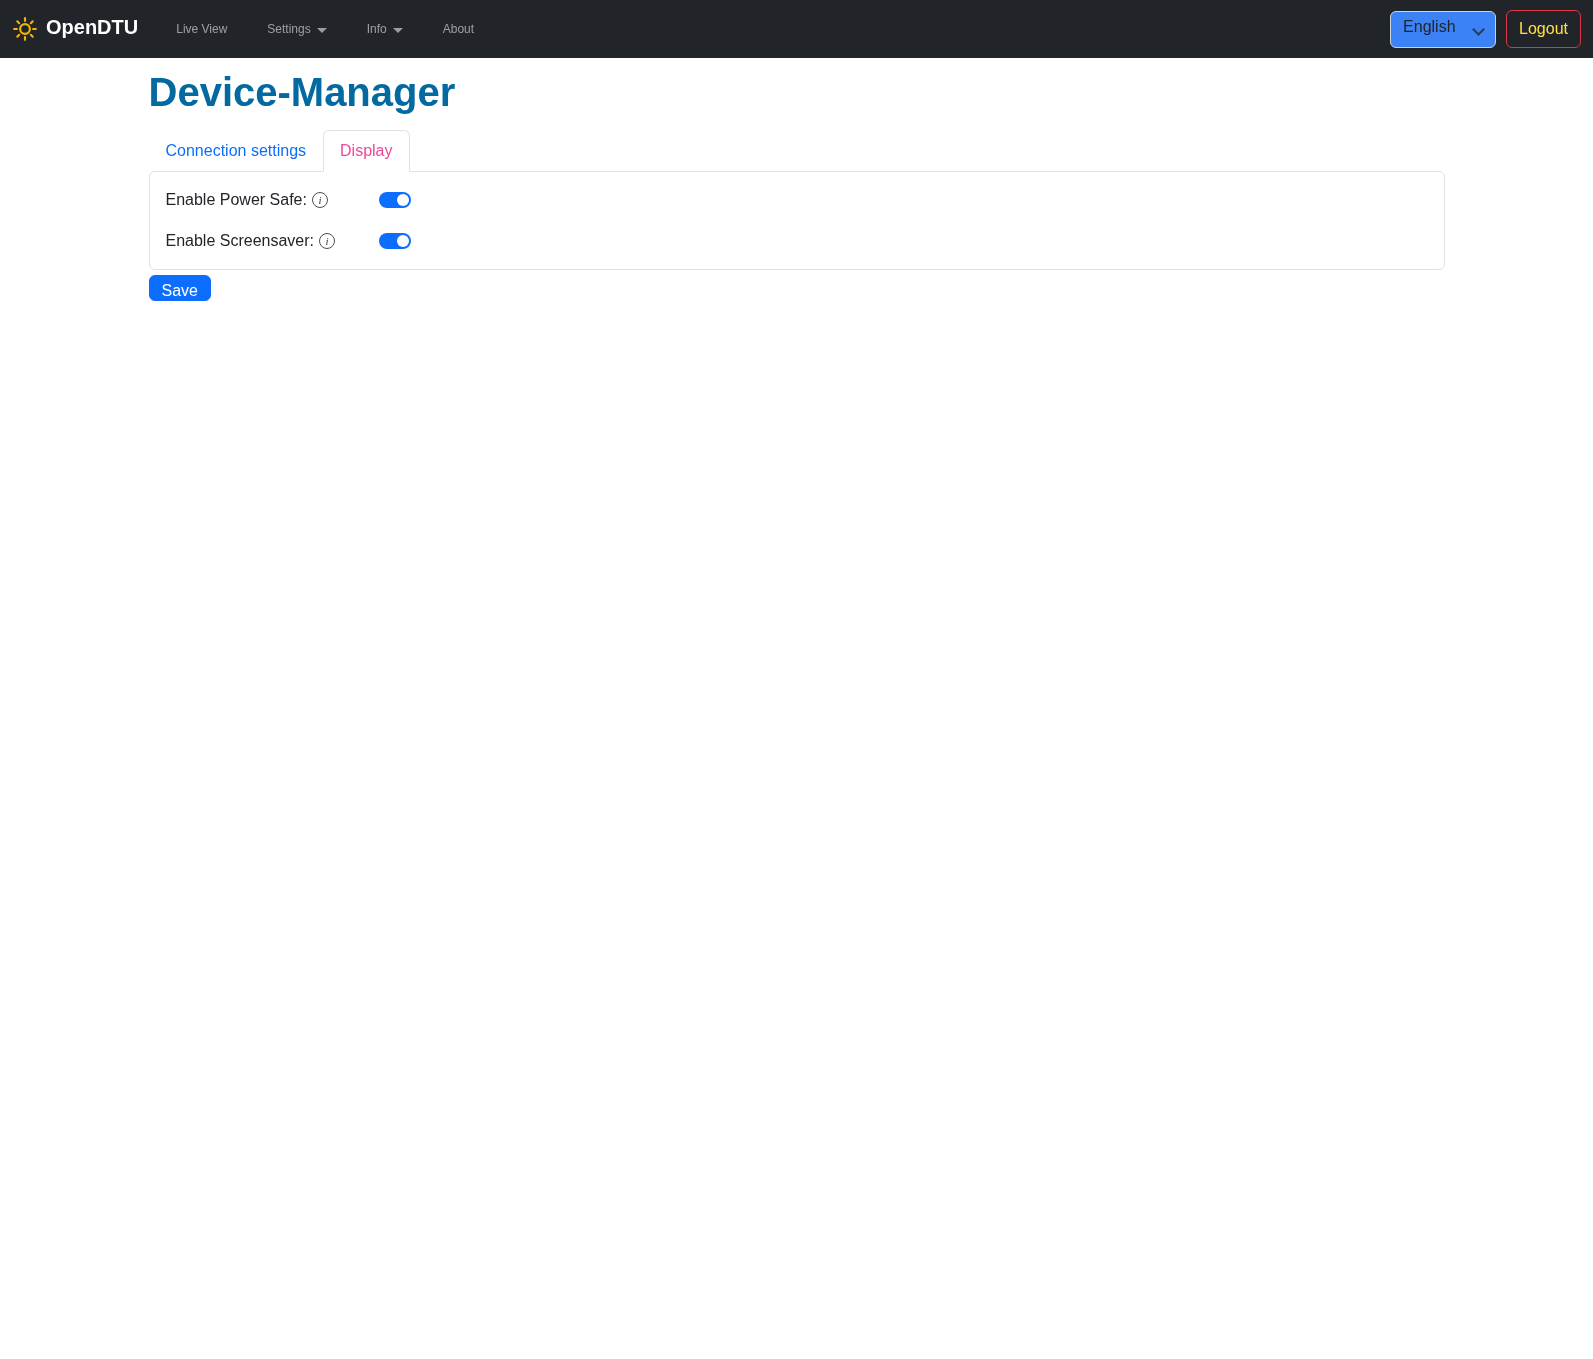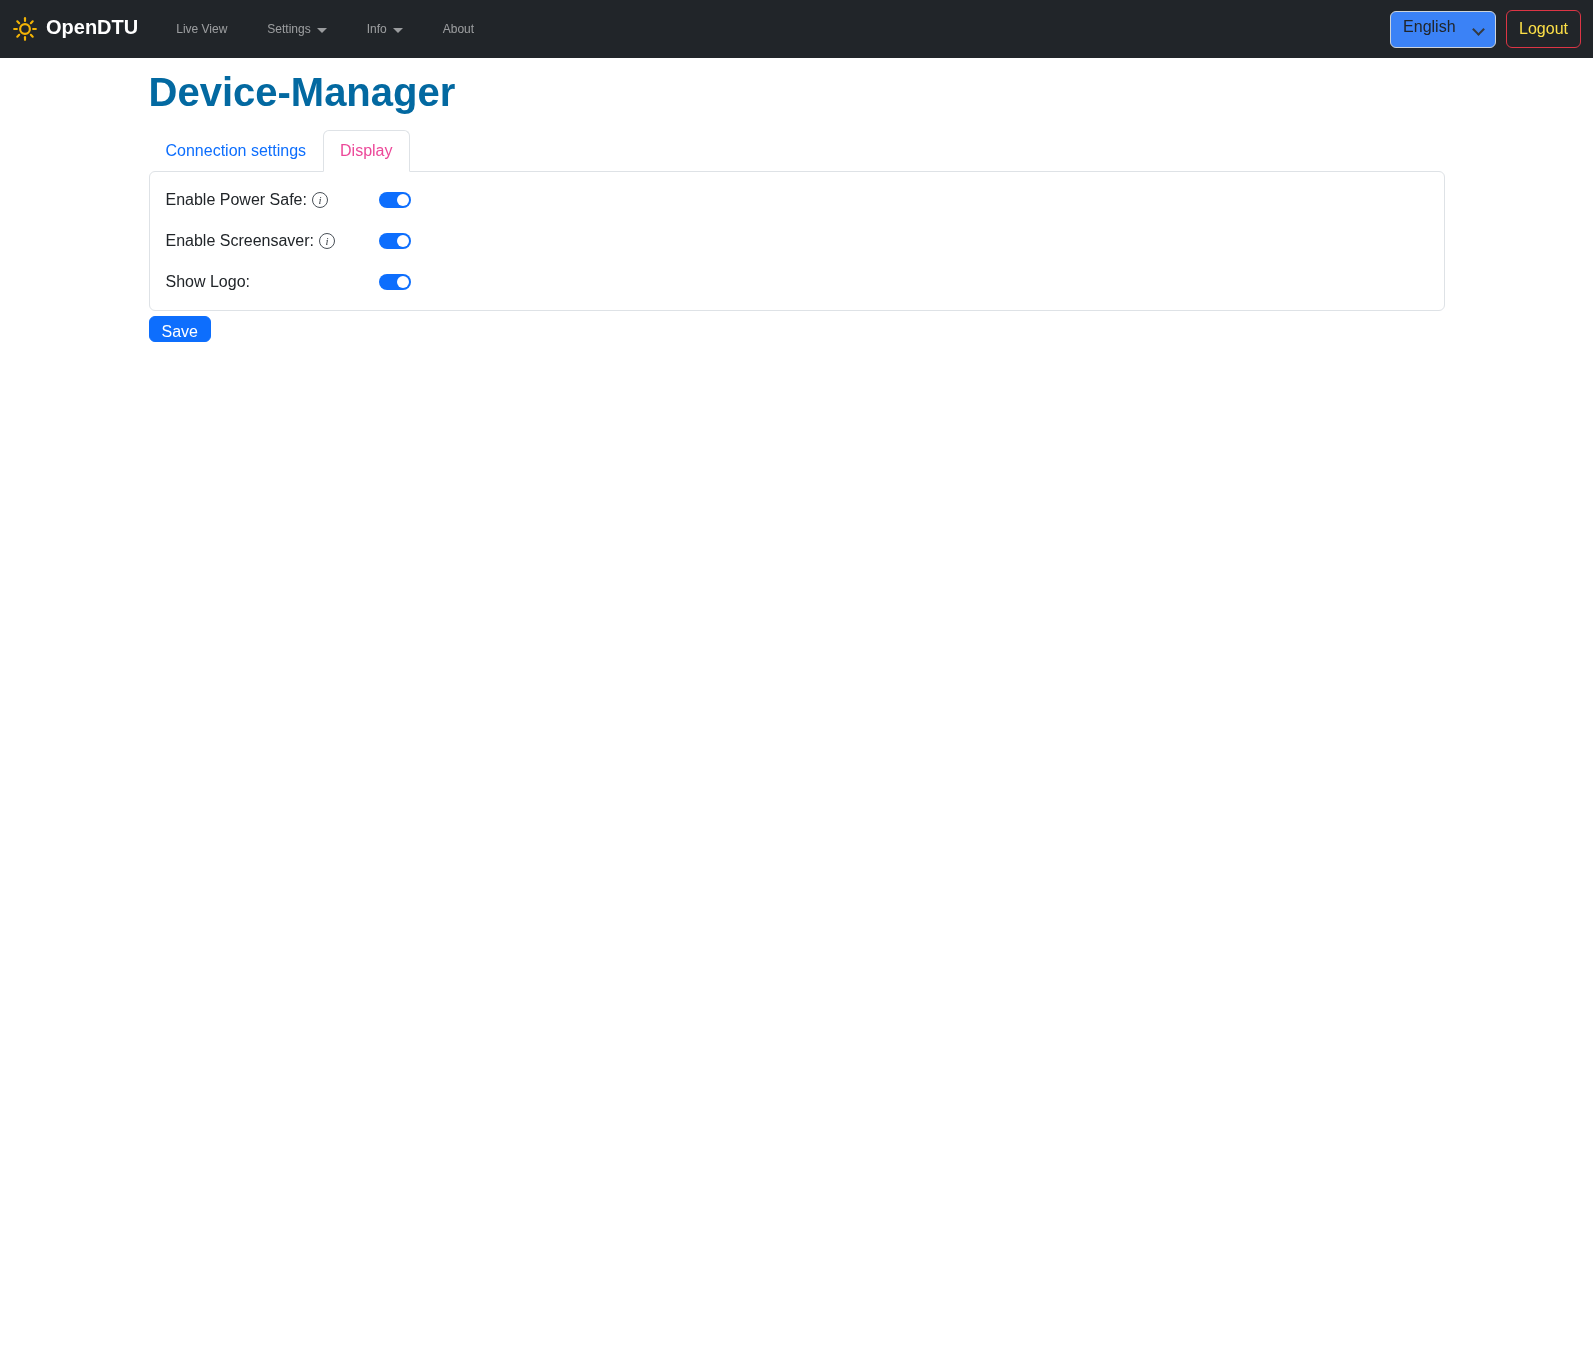--- a/index.html
+++ b/index.html
@@ -176,28 +176,18 @@
         <span>Enable Screensaver:</span>
         <span class="info-icon">i</span>
       </div>
       <div class="col-control">
         <div class="switch on">
           <span class="knob"></span>
         </div>
       </div>
     </div>
 
-    <div class="form-row">
-      <div class="col-label">
-        <span>Show Logo:</span>
-      </div>
-      <div class="col-control">
-        <div class="switch on">
-          <span class="knob"></span>
-        </div>
-      </div>
-    </div>
 
 
   </section>
 
   <button class="save-btn">Save</button>
 </main>
 
 </body></html>

